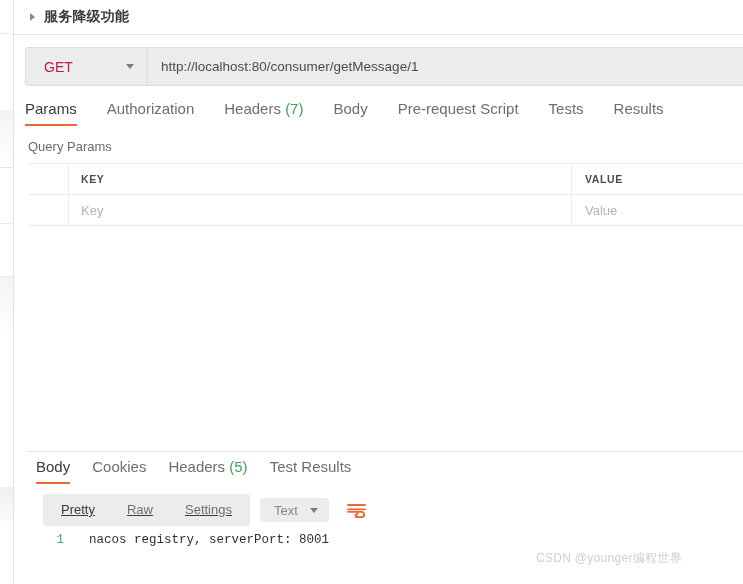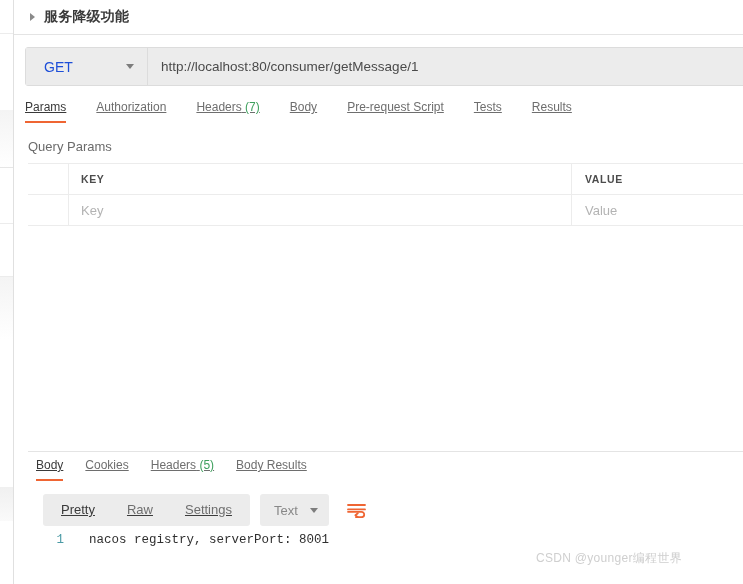--- a/index.html
+++ b/index.html
@@ -98,21 +98,21 @@
     align-items: center;
     justify-content: space-between;
     padding: 0 13px 0 18px;
     box-sizing: border-box;
     border-right: 1px solid #dcdcdc;
     background: #ececec;
     cursor: pointer;
   }
   #method-label {
     font-size: 14px;
-    color: #1d4ed8;
+    color: #be185d;
   }
   .caret-down {
     width: 0; height: 0;
     border-top: 5px solid #7d7d7d;
     border-left: 4.5px solid transparent;
     border-right: 4.5px solid transparent;
   }
   #url-input {
     flex: 1;
     display: flex;
@@ -130,25 +130,24 @@
     left: 11px; top: 100px;
     width: 718px;
     height: 30px;
     display: flex;
     align-items: flex-start;
   }
   .tab {
     position: relative;
     padding: 0 0 9px 0;
     margin-right: 30px;
-    font-size: 12px;
+    font-size: 15px;
     color: #6e6e6e;
     cursor: pointer;
     white-space: nowrap;
-    text-decoration: underline;
   }
   .tab.active { color: #3a3a3a; }
   .tab.active::after {
     content: "";
     position: absolute;
     left: 0; right: 0; bottom: 0;
     height: 2.5px;
     background: #ef6533;
   }
   .tab .count { color: #3fa05e; }
@@ -246,21 +245,21 @@
     font-size: 13px;
     color: #6e6e6e;
     cursor: pointer;
     white-space: nowrap;
   }
   .vmode.active { color: #3a3a3a; }
   #format-select {
     margin-left: 10px;
     background: #ececec;
     border-radius: 3px;
-    height: 32px;
+    height: 24px;
     display: flex;
     align-items: center;
     padding: 0 11px 0 14px;
     cursor: pointer;
   }
   #format-label {
     font-size: 13px;
     color: #888;
     margin-right: 12px;
   }
@@ -391,21 +390,21 @@
       <span>Body</span>
     </div>
     <div class="tab">
       <span>Cookies</span>
     </div>
     <div class="tab">
       <span>Headers</span>
       <span class="count">(5)</span>
     </div>
     <div class="tab">
-      <span>Body Results</span>
+      <span>Test Results</span>
     </div>
   </div>
 
   <div id="view-toolbar">
     <div id="view-modes">
       <div class="vmode active">Pretty</div>
       <div class="vmode">Raw</div>
       <div class="vmode">Settings</div>
     </div>
     <div id="format-select">

